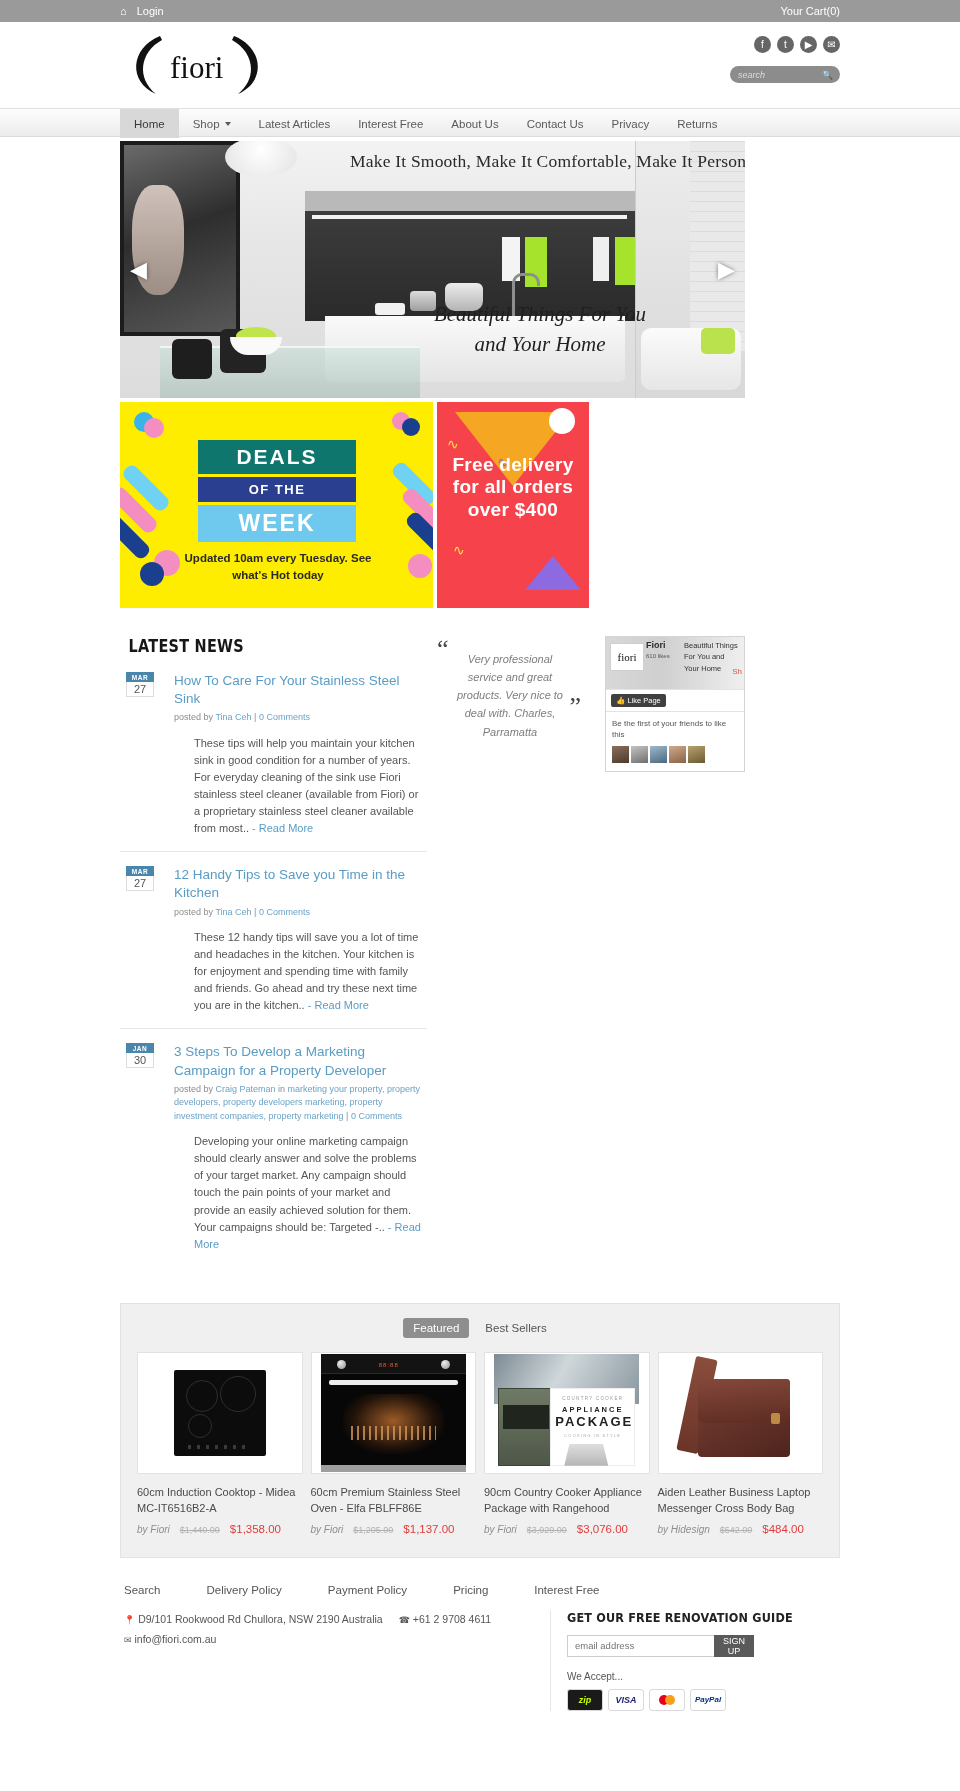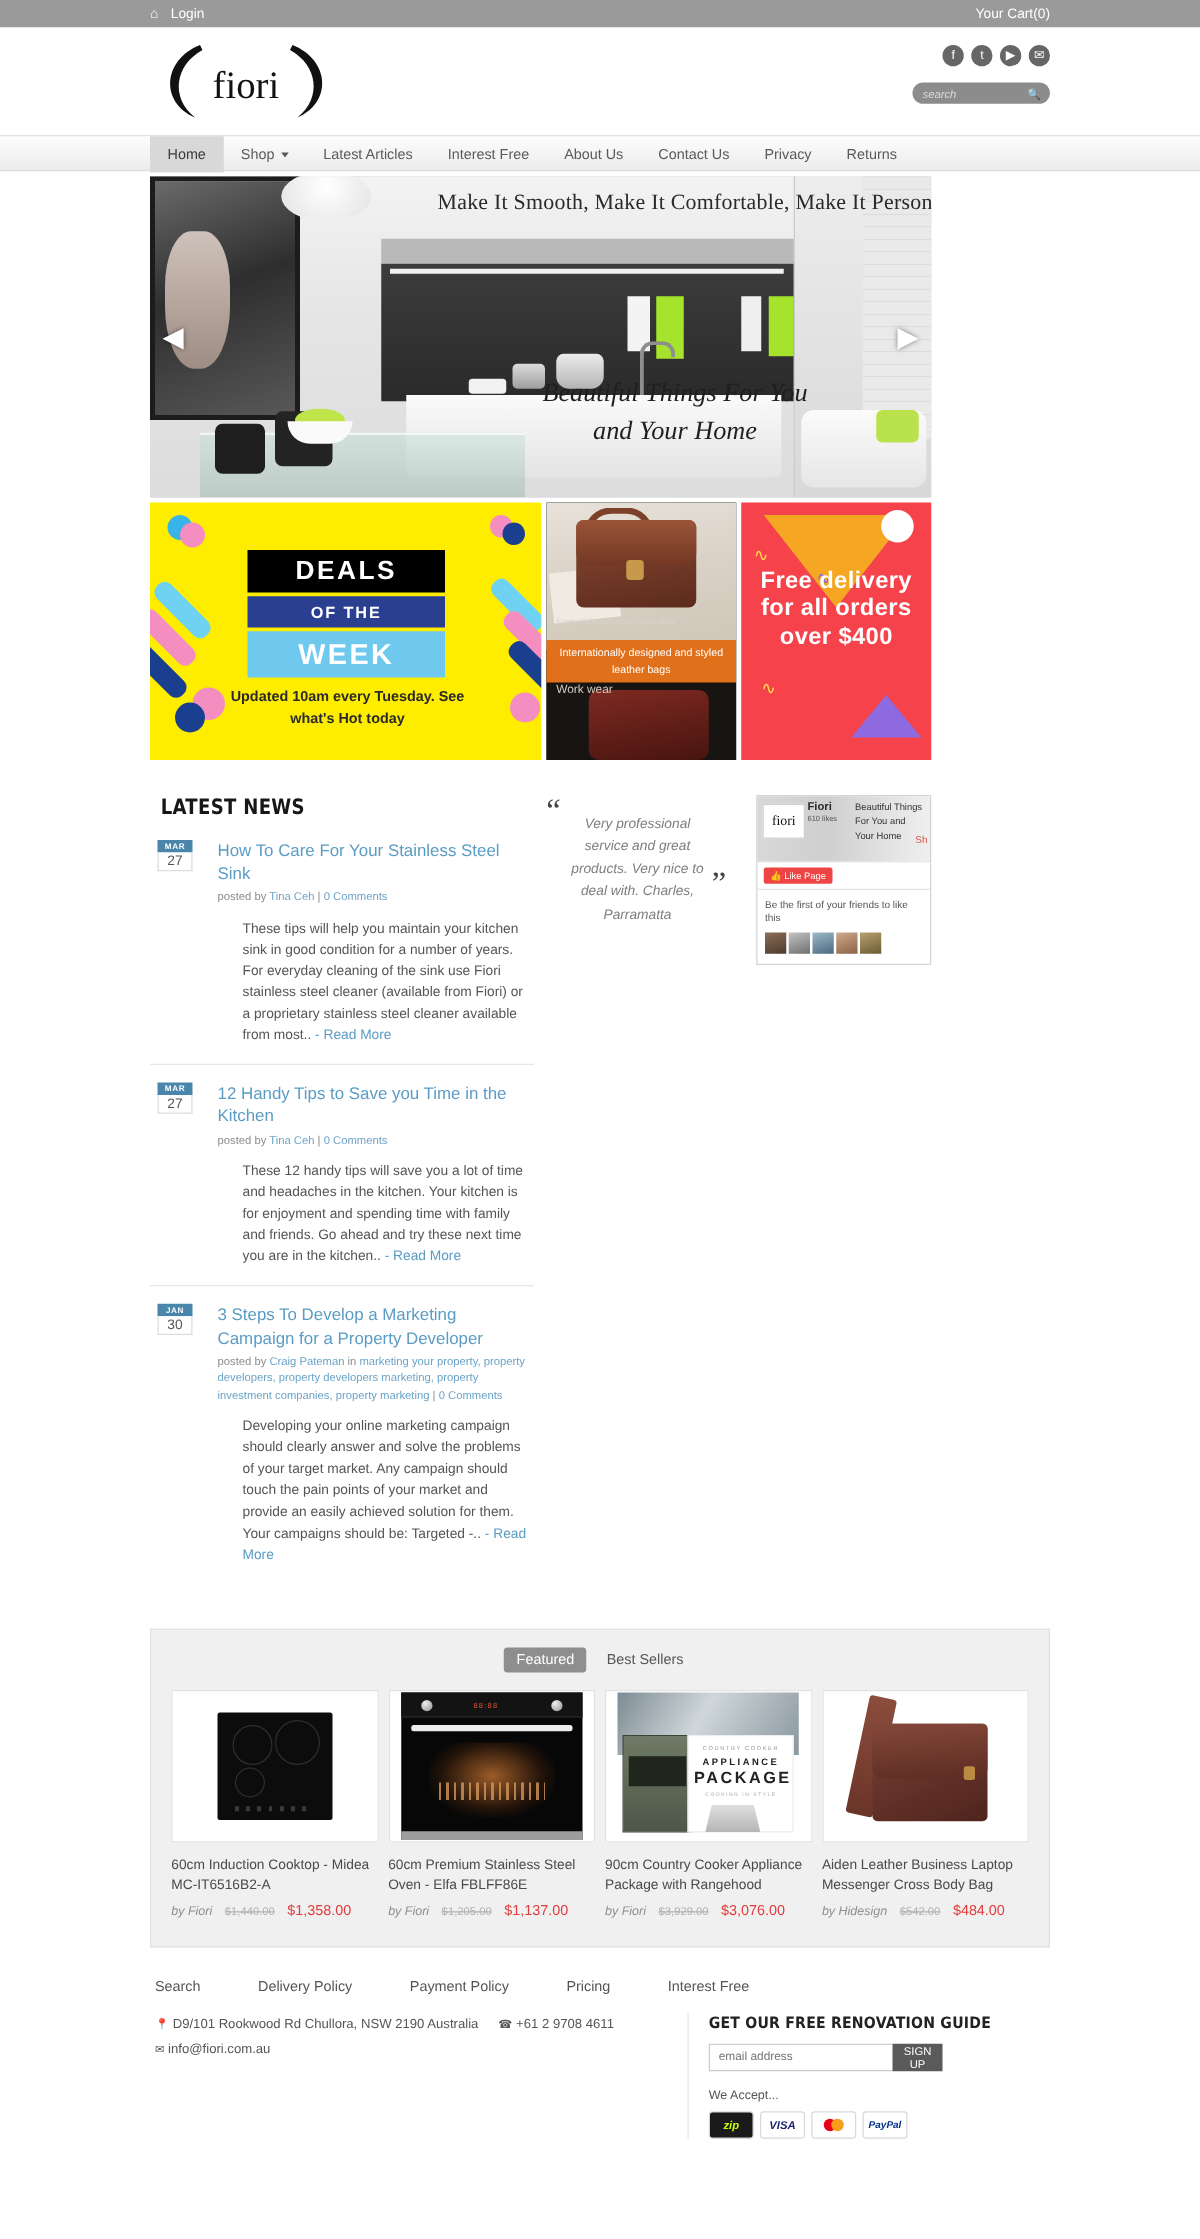--- a/index.html
+++ b/index.html
@@ -114,21 +114,21 @@
   .bar { position:absolute; border-radius:7px; transform:rotate(-45deg); }
   .b1 { left:18px; top:58px; width:16px; height:56px; background:#6fd2f2; }
   .b2 { left:6px; top:80px; width:16px; height:56px; background:#f58ec0; }
   .b3 { left:-2px; top:104px; width:16px; height:58px; background:#1b3f8f; }
   .b4 { left:286px; top:56px; width:16px; height:52px; background:#6fd2f2; }
   .b5 { left:296px; top:82px; width:16px; height:52px; background:#f58ec0; }
   .b6 { left:300px; top:106px; width:16px; height:52px; background:#1b3f8f; }
 
   .deals-stack { position:absolute; left:78px; top:38px; width:158px; text-align:center; }
   .d-row { color:#fff; font-weight:bold; letter-spacing:2px; }
-  .d1 { background:#000000; font-size:21px; padding:5px 0; }
+  .d1 { background:#0f766e; font-size:21px; padding:5px 0; }
   .d2 { background:#2b3f90; font-size:13px; padding:5px 0; margin-top:3px; letter-spacing:1.5px; }
   .d3 { background:#6fc9ef; font-size:23px; padding:5px 0; margin-top:3px; }
   .deals-note { position:absolute; left:58px; top:148px; width:200px; text-align:center;
                 font-size:11.5px; font-weight:bold; color:#2a2a2a; line-height:1.45; }
 
   .p2 .bagimg { position:absolute; left:0; right:0; top:0; height:118px;
      background:linear-gradient(170deg,#e8e2da 0%,#dcd4c9 40%,#cfc5b8 100%); }
   .p2 .bag { position:absolute; left:24px; top:14px; width:96px; height:70px; border-radius:6px;
      background:linear-gradient(170deg,#8b4a33,#5c2b1c); }
   .p2 .flap { position:absolute; left:24px; top:14px; width:96px; height:36px; border-radius:6px 6px 10px 10px;
@@ -186,21 +186,21 @@
   .fb-cover { height:52px; background:linear-gradient(90deg,#d8d8d8 0%,#cfcfcf 40%,#efefef 100%); position:relative; }
   .fb-cover .mini { position:absolute; left:40px; top:3px; font-size:9px; color:#2b2b2b; font-weight:bold;}
   .fb-cover .mini2 { position:absolute; left:40px; top:16px; font-size:6px; color:#555; }
   .fb-cover .hdl { position:absolute; right:4px; top:3px; font-size:7.5px; color:#333; line-height:1.5; width:56px; }
   .fb-logo { position:absolute; left:4px; top:6px; width:34px; height:28px; background:#fff;
              border:1px solid #cfcfcf; display:flex; align-items:center; justify-content:center;
              font-family:"Liberation Serif",serif; font-size:11px; color:#111; }
   .fb-red { position:absolute; right:2px; top:30px; color:#d9534f; font-size:8px; }
   .fb-bar { display:flex; align-items:center; gap:4px; padding:4px 5px; border-top:1px solid #e3e3e3;
             border-bottom:1px solid #e3e3e3; }
-  .fb-like { background:#ef4444; color:#fff; font-size:7.5px; padding:2px 5px; border-radius:2px; }
+  .fb-like { background:#404040; color:#fff; font-size:7.5px; padding:2px 5px; border-radius:2px; }
   .fb-note { font-size:8px; color:#555; padding:6px 6px 2px 6px; line-height:1.4; }
   .fb-faces { display:flex; gap:2px; padding:4px 6px 8px 6px; }
   .fb-faces span { width:17px; height:17px; display:block; }
 
   
   .prodwrap { width:720px; margin:0 auto; background:#f0f0f0; border:1px solid #e2e2e2; margin-top:22px;
               padding:14px 16px 22px 16px; }
   .tabs { display:flex; gap:6px; margin-bottom:14px;justify-content:center; }
   .tab { font-size:11.5px; padding:4px 10px; color:#555; border-radius:3px; }
   .tab.active { background:#8e8e8e; color:#fff; }
@@ -406,33 +406,20 @@
         <span class="bar b5"></span>
         <span class="bar b6"></span>
       <div class="deals-stack">
         <div class="d-row d1">DEALS</div>
         <div class="d-row d2">OF THE</div>
         <div class="d-row d3">WEEK</div>
       </div>
       <div class="deals-note">Updated 10am every Tuesday. See what's Hot today</div>
     </div>
 
-    <div class="promo p2">
-      <div class="bagimg">
-        <div class="note"></div>
-        <div class="strap"></div>
-        <div class="bag"></div>
-        <div class="flap"></div>
-        <div class="buckle"></div>
-      </div>
-      <div class="cap1">Every Hidesign piece tells a story</div>
-      <div class="cap2">Internationally designed and styled leather  bags</div>
-      <div class="bag2"></div>
-      <div class="cap3">Work wear</div>
-    </div>
 
     <div class="promo p3">
       <span class="tri"></span>
         <span class="wsq"></span>
       <span class="zz1">∿</span>
         <span class="zz2">∿</span>
         <span class="zz3">∿</span>
       <span class="tri2"></span>
       <div class="txt">Free delivery for all orders over $400</div>
     </div>

